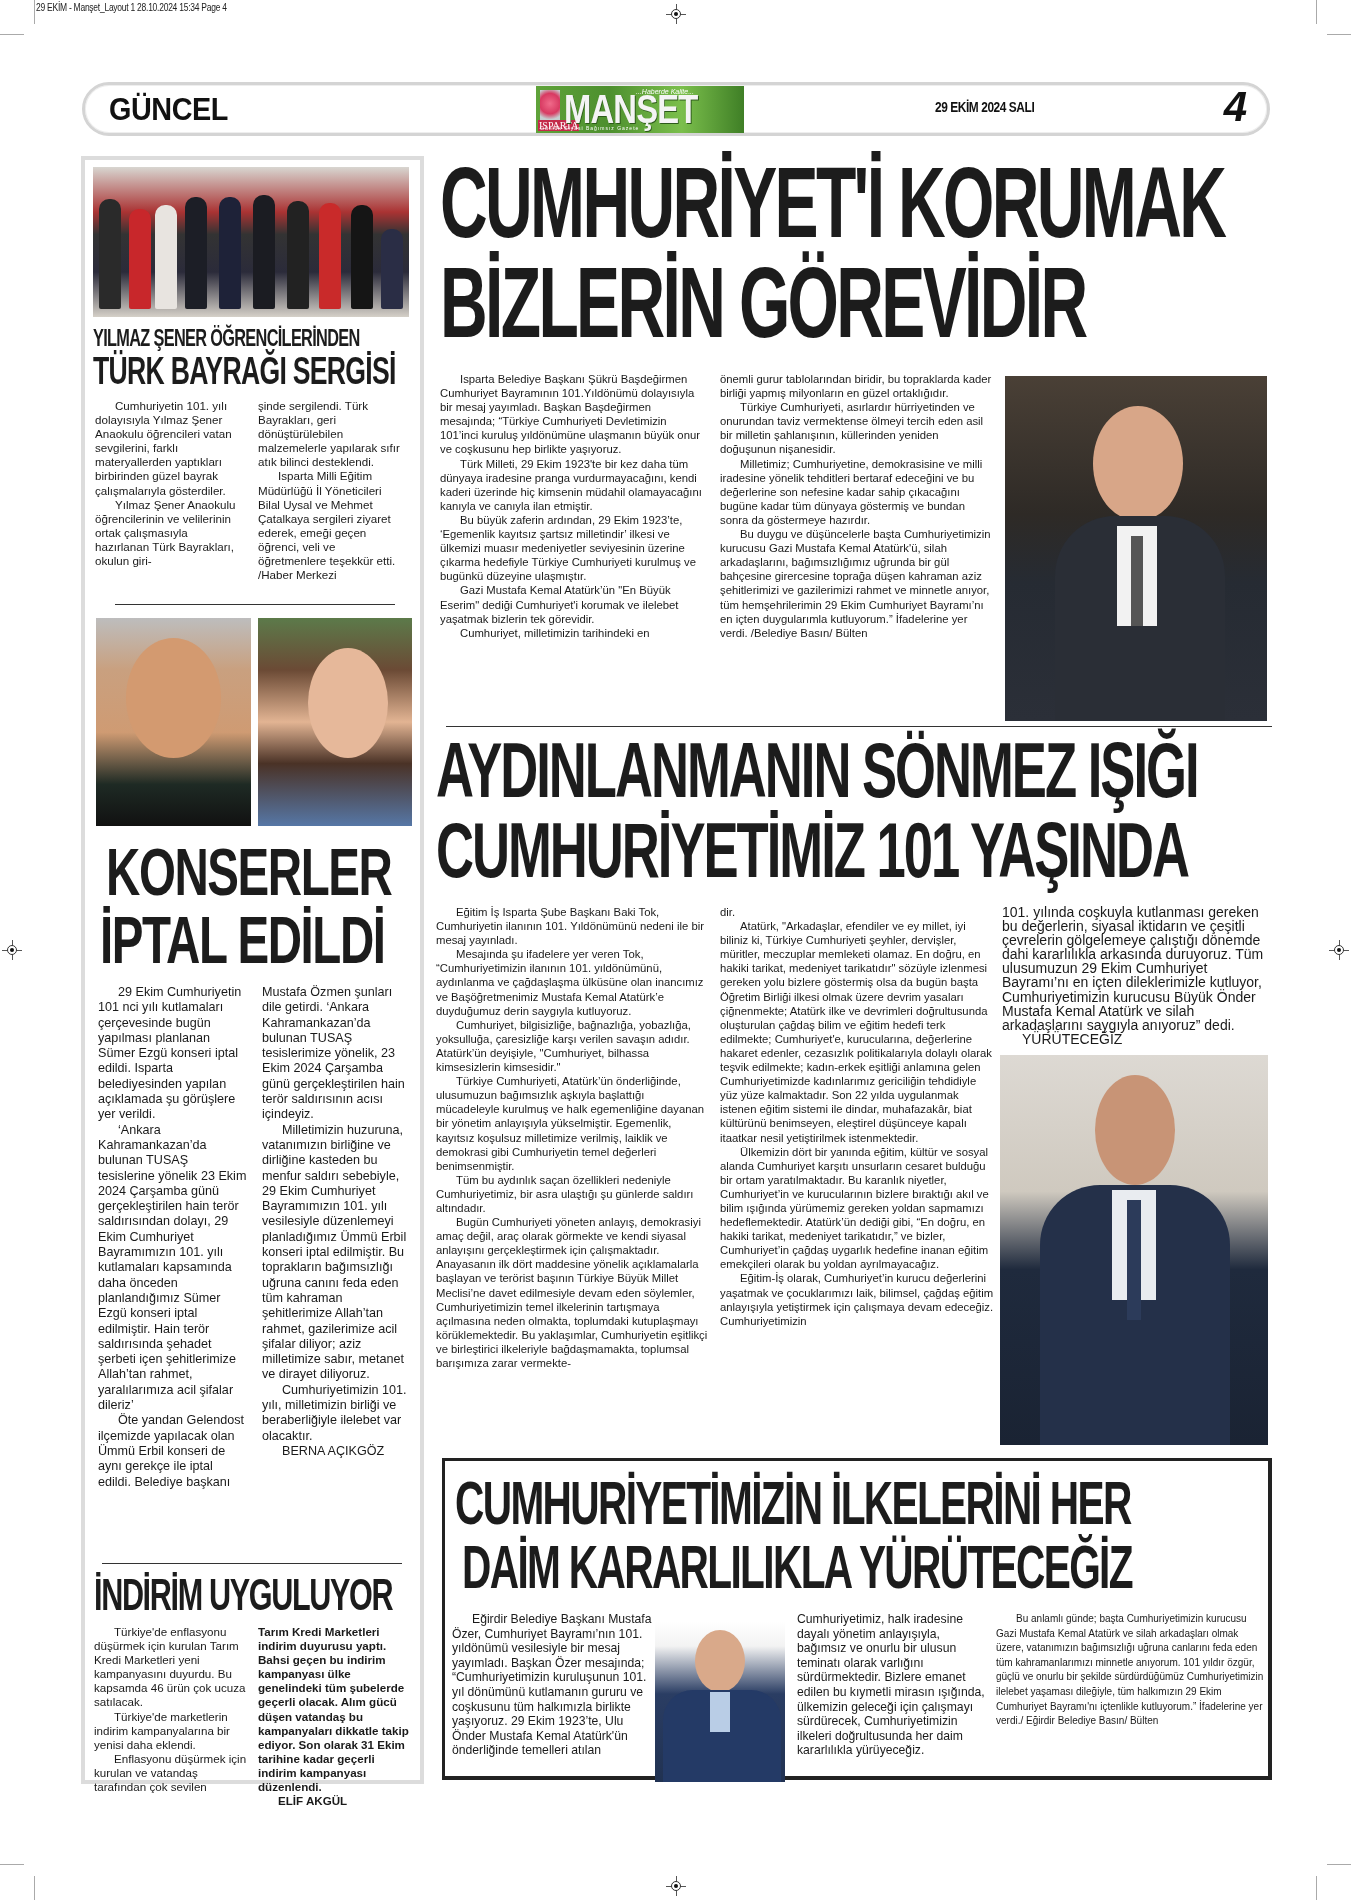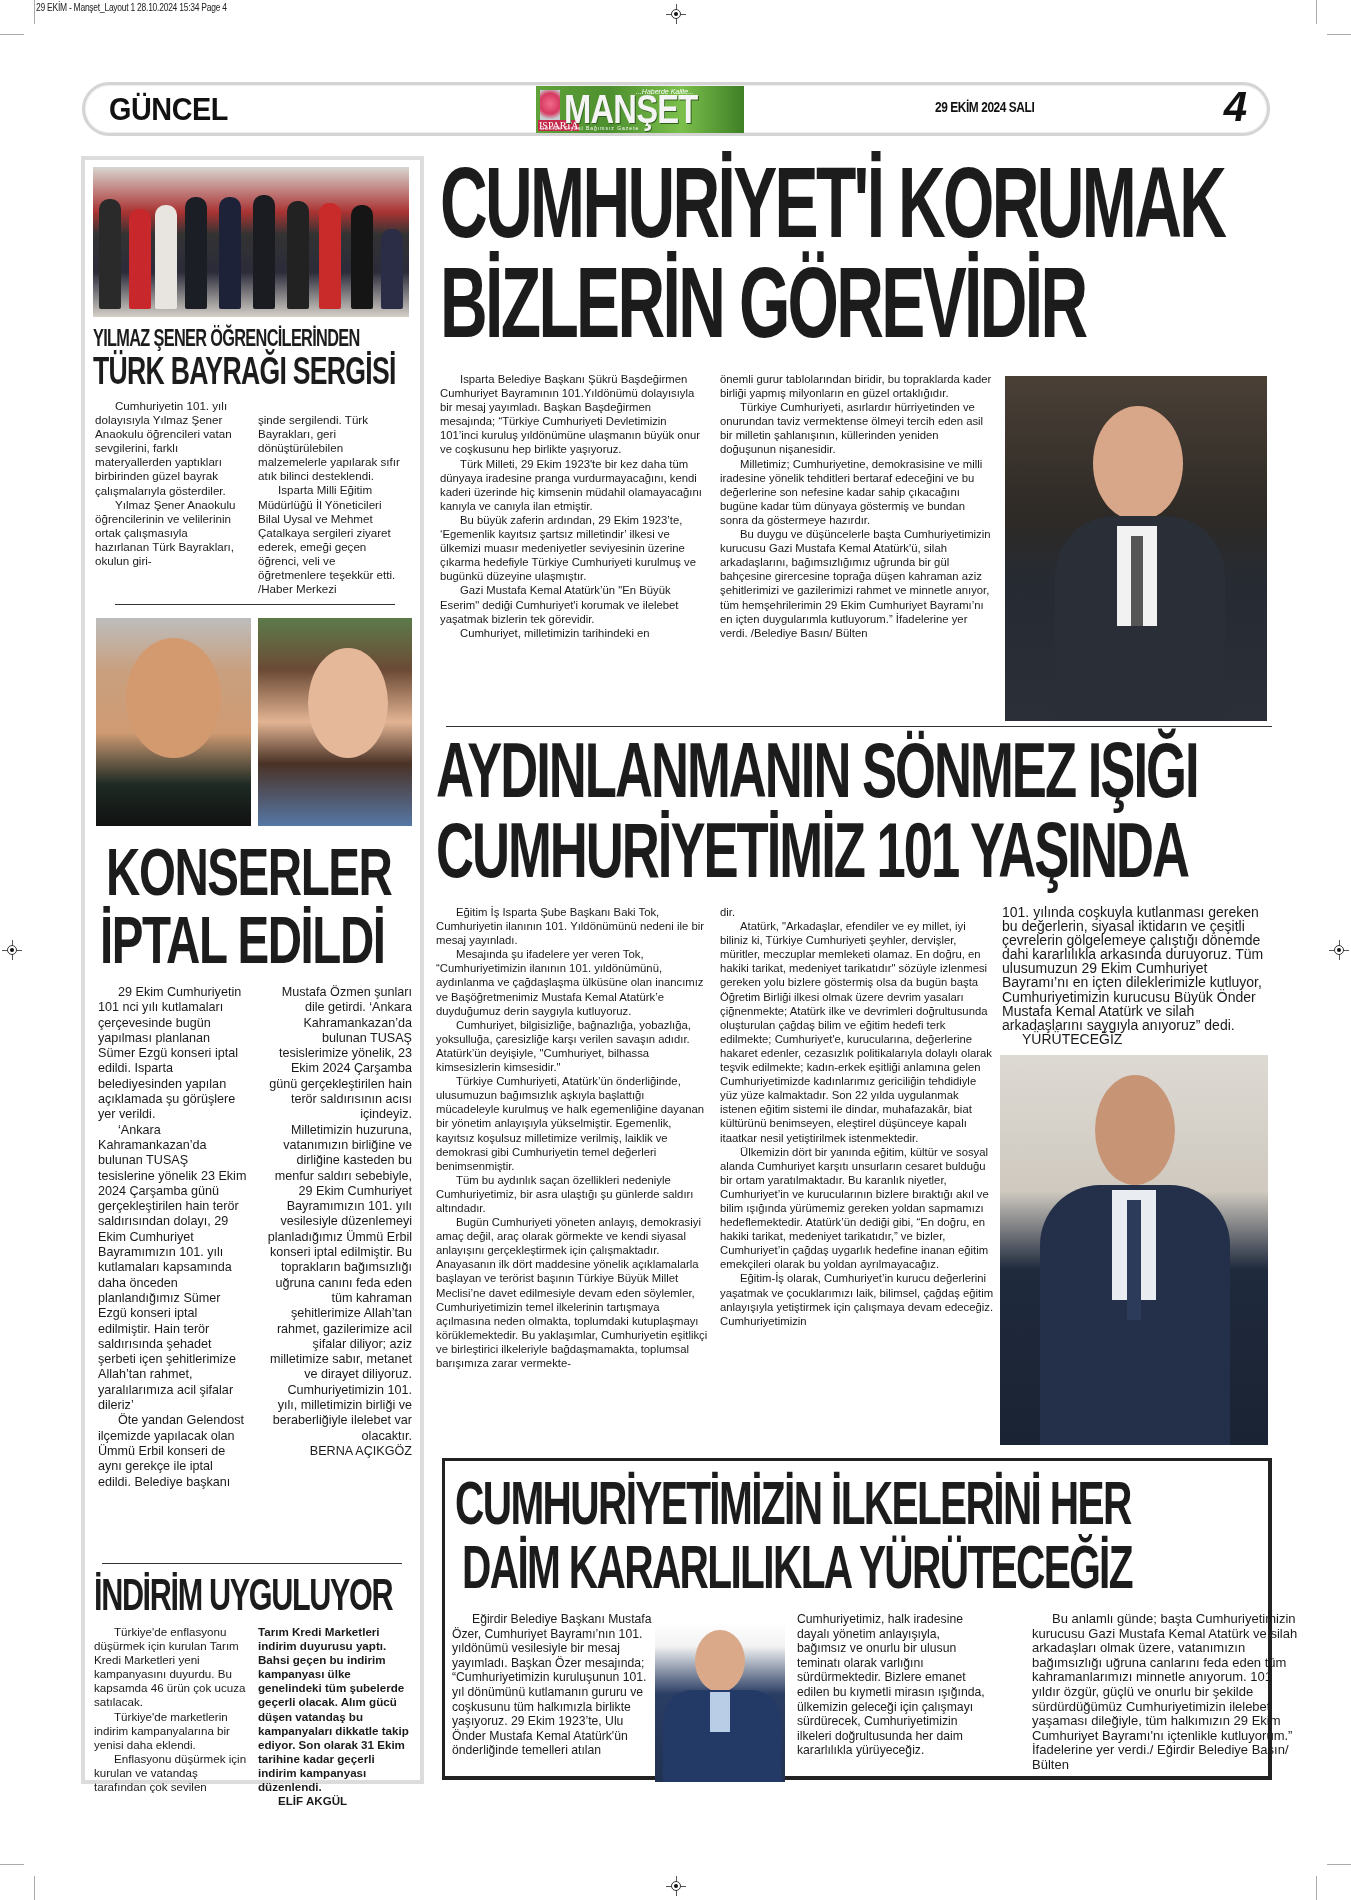--- a/index.html
+++ b/index.html
@@ -112,40 +112,40 @@
   <div class="fig" style="left:226px;height:106px;background:#c92a2a;"></div>
   <div class="fig" style="left:258px;height:104px;background:#151515;"></div>
   <div class="fig" style="left:288px;height:80px;background:#2a2d45;"></div>
 </div>
 <div class="hl" style="left:93px;top:324px;font-size:24px;transform:scaleX(0.68);">YILMAZ ŞENER ÖĞRENCİLERİNDEN</div>
 <div class="hl" style="left:93px;top:350px;font-size:38px;transform:scaleX(0.7);">TÜRK BAYRAĞI SERGİSİ</div>
 <div class="body-text" style="left:95px;top:399px;width:148px;">
   <p>Cumhuriyetin 101. yılı dolayısıyla Yılmaz Şener Anaokulu öğrencileri vatan sevgilerini, farklı materyallerden yaptıkları birbirinden güzel bayrak çalışmalarıyla gösterdiler.</p>
   <p>Yılmaz Şener Anaokulu öğrencilerinin ve velilerinin ortak çalışmasıyla hazırlanan Türk Bayrakları, okulun giri-</p>
 </div>
-<div class="body-text" style="left:258px;top:413px;width:148px;">
+<div class="body-text" style="left:258px;top:399px;width:148px;">
   <p class="noindent">şinde sergilendi. Türk Bayrakları, geri dönüştürülebilen malzemelerle yapılarak sıfır atık bilinci desteklendi.</p>
   <p>Isparta Milli Eğitim Müdürlüğü İl Yöneticileri Bilal Uysal ve Mehmet Çatalkaya sergileri ziyaret ederek, emeği geçen öğrenci, veli ve öğretmenlere teşekkür etti. /Haber Merkezi</p>
 </div>
 <div class="rule" style="left:115px;top:604px;width:280px;height:1px;"></div>
 
 <div class="photo photo-singer1">
   <div class="face" style="left:30px;top:20px;width:95px;height:120px;background:#d39a70;"></div>
 </div>
 <div class="photo photo-singer2">
   <div class="face" style="left:50px;top:30px;width:80px;height:110px;background:#e6b89a;"></div>
 </div>
 <div class="hl" style="left:106px;top:834px;font-size:66px;transform:scaleX(0.72);letter-spacing:-2px;">KONSERLER</div>
 <div class="hl" style="left:100px;top:902px;font-size:66px;transform:scaleX(0.72);letter-spacing:-2px;">İPTAL EDİLDİ</div>
 <div class="body-text" style="left:98px;top:985px;width:150px;font-size:12.6px;line-height:15.3px;">
   <p>29 Ekim Cumhuriyetin 101 nci yılı kutlamaları çerçevesinde bugün yapılması planlanan Sümer Ezgü konseri iptal edildi. Isparta belediyesinden yapılan açıklamada şu görüşlere yer verildi.</p>
   <p>‘Ankara Kahramankazan’da bulunan TUSAŞ tesislerine yönelik 23 Ekim 2024 Çarşamba günü gerçekleştirilen hain terör saldırısından dolayı, 29 Ekim Cumhuriyet Bayramımızın 101. yılı kutlamaları kapsamında daha önceden planlandığımız Sümer Ezgü konseri iptal edilmiştir.  Hain terör saldırısında şehadet şerbeti içen şehitlerimize Allah’tan rahmet, yaralılarımıza acil şifalar dileriz’</p>
   <p>Öte yandan Gelendost ilçemizde yapılacak olan Ümmü Erbil konseri de aynı gerekçe ile iptal edildi. Belediye başkanı</p>
 </div>
-<div class="body-text" style="left:262px;top:985px;width:150px;font-size:12.6px;line-height:15.3px;text-align:right;">
+<div class="body-text" style="left:262px;top:985px;width:150px;font-size:12.6px;line-height:15.3px;">
   <p class="noindent">Mustafa Özmen şunları dile getirdi. ‘Ankara Kahramankazan’da bulunan TUSAŞ tesislerimize yönelik, 23 Ekim 2024 Çarşamba günü gerçekleştirilen hain terör saldırısının acısı içindeyiz.</p>
   <p>Milletimizin huzuruna, vatanımızın birliğine ve dirliğine kasteden bu menfur saldırı sebebiyle, 29 Ekim Cumhuriyet Bayramımızın 101. yılı vesilesiyle düzenlemeyi planladığımız Ümmü Erbil konseri iptal edilmiştir. Bu toprakların bağımsızlığı uğruna canını feda eden tüm kahraman şehitlerimize Allah’tan rahmet, gazilerimize acil şifalar diliyor; aziz milletimize sabır, metanet ve dirayet diliyoruz.</p>
   <p>Cumhuriyetimizin 101. yılı, milletimizin birliği ve beraberliğiyle ilelebet var olacaktır.</p>
   <p class="sig">BERNA AÇIKGÖZ</p>
 </div>
 <div class="rule" style="left:102px;top:1563px;width:300px;height:1px;"></div>
 
 <div class="hl" style="left:94px;top:1569px;font-size:45px;transform:scaleX(0.68);letter-spacing:-2px;">İNDİRİM UYGULUYOR</div>
 <div class="body-text" style="left:94px;top:1625px;width:155px;">
   <p>Türkiye'de enflasyonu düşürmek için kurulan Tarım Kredi Marketleri yeni kampanyasını duyurdu. Bu kapsamda 46 ürün çok ucuza satılacak.</p>
@@ -214,15 +214,15 @@
   <p>Eğirdir Belediye Başkanı Mustafa Özer, Cumhuriyet Bayramı’nın 101. yıldönümü vesilesiyle bir mesaj yayımladı. Başkan Özer mesajında; “Cumhuriyetimizin kuruluşunun 101. yıl dönümünü kutlamanın gururu ve coşkusunu tüm halkımızla birlikte yaşıyoruz. 29 Ekim 1923’te, Ulu Önder Mustafa Kemal Atatürk'ün önderliğinde temelleri atılan</p>
 </div>
 <div class="photo photo-mayor3">
   <div class="face" style="left:40px;top:8px;width:50px;height:62px;background:#d9a98a;"></div>
   <div style="position:absolute;left:8px;top:68px;width:118px;height:92px;background:#243a66;border-radius:30px 30px 0 0;"></div>
   <div style="position:absolute;left:55px;top:70px;width:20px;height:40px;background:#b9cde6;"></div>
 </div>
 <div class="body-text" style="left:797px;top:1612px;width:188px;font-size:12.2px;line-height:14.6px;">
   <p class="noindent">Cumhuriyetimiz, halk iradesine dayalı yönetim anlayışıyla, bağımsız ve onurlu bir ulusun teminatı olarak varlığını sürdürmektedir. Bizlere emanet edilen bu kıymetli mirasın ışığında, ülkemizin geleceği için çalışmayı sürdürecek, Cumhuriyetimizin ilkeleri doğrultusunda her daim kararlılıkla yürüyeceğiz.</p>
 </div>
-<div class="body-text" style="left:996px;top:1612px;width:270px;font-size:13px;line-height:14.6px;margin-left:36px;">
+<div class="body-text" style="left:996px;top:1612px;width:270px;font-size:10px;line-height:14.6px;">
   <p>Bu anlamlı günde; başta Cumhuriyetimizin kurucusu Gazi Mustafa Kemal Atatürk ve silah arkadaşları olmak üzere, vatanımızın bağımsızlığı uğruna canlarını feda eden tüm kahramanlarımızı minnetle anıyorum. 101 yıldır özgür, güçlü ve onurlu bir şekilde sürdürdüğümüz Cumhuriyetimizin ilelebet yaşaması dileğiyle, tüm halkımızın 29 Ekim Cumhuriyet Bayramı'nı içtenlikle kutluyorum.” İfadelerine yer verdi./ Eğirdir Belediye Basın/ Bülten</p>
 </div>
 
 </body></html>

